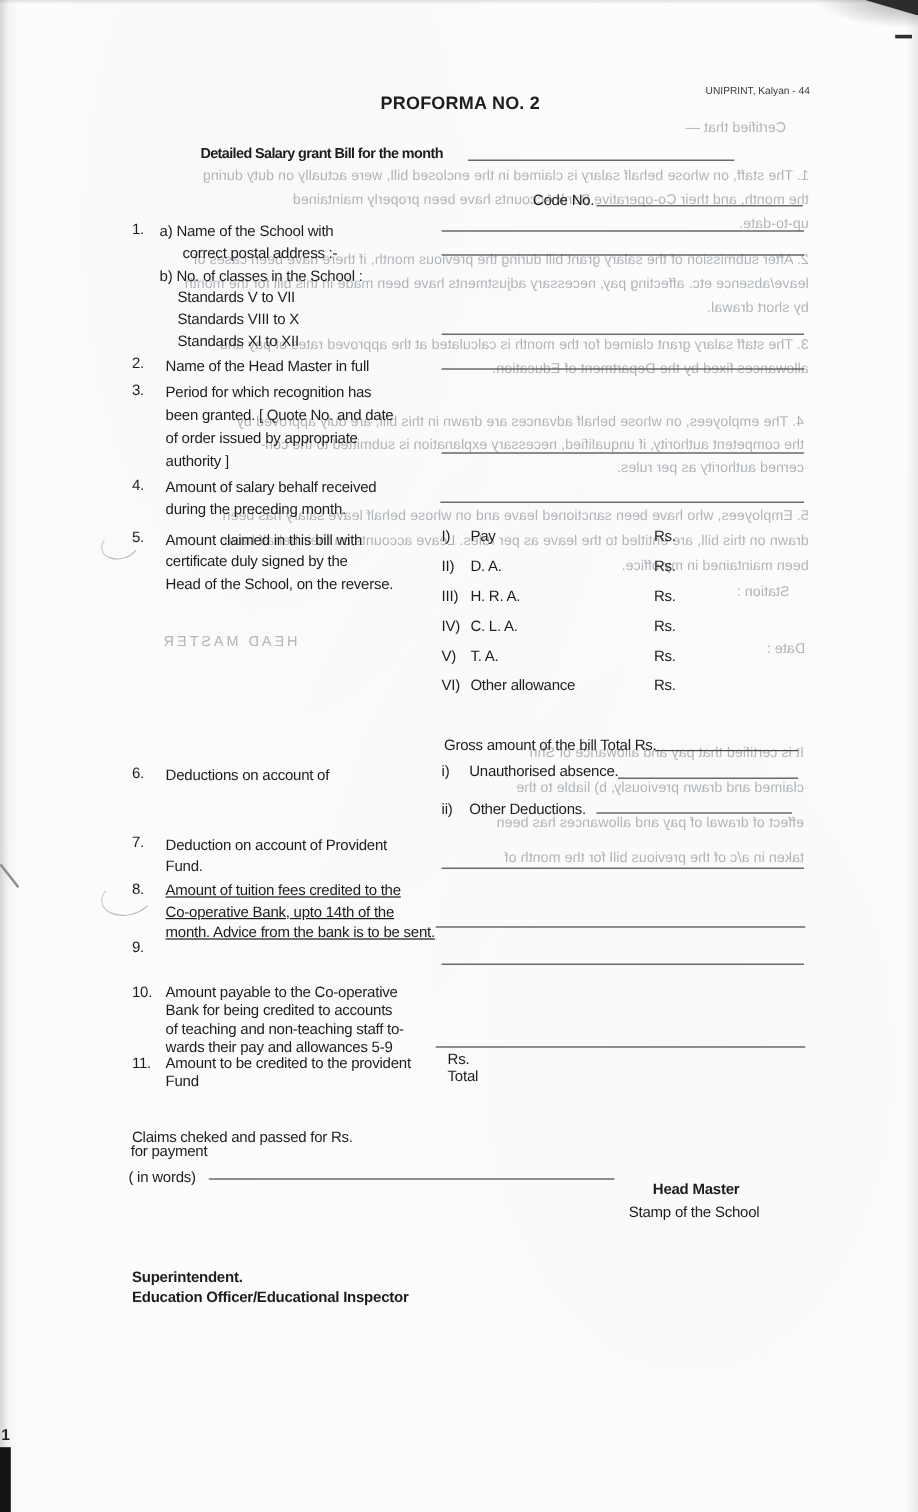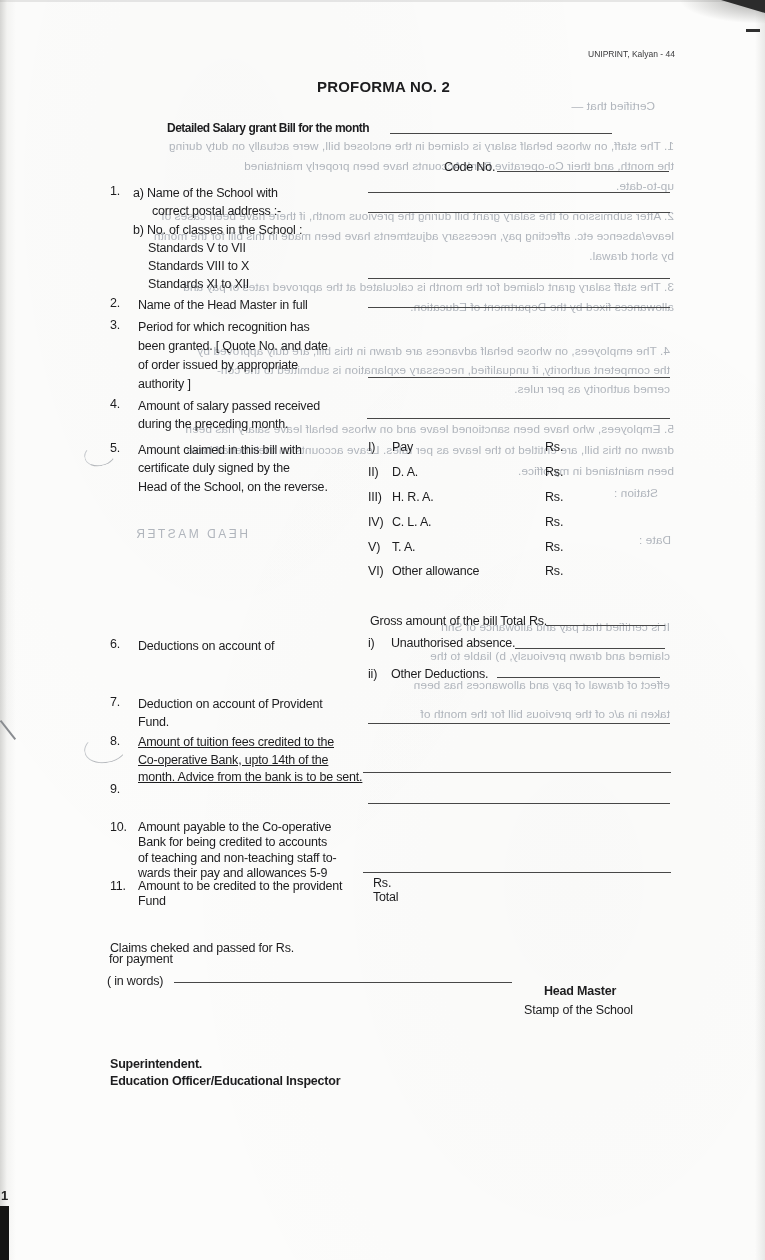--- a/index.html
+++ b/index.html
@@ -10,21 +10,21 @@
       radial-gradient(ellipse at 75% 70%, rgba(0,0,0,0.012), transparent 55%),
       #fcfcfb;
     font-family:"Liberation Sans", sans-serif;
     color:#1d1d1f;
     overflow:hidden;
   }
   .t{position:absolute;white-space:nowrap;font-size:12.5px;line-height:1.15;letter-spacing:-0.2px;}
   .b{font-weight:bold;}
   .title{font-size:15px;font-weight:bold;letter-spacing:0.2px;}
   .subtitle{font-size:12px;font-weight:bold;letter-spacing:-0.5px;}
-  .small{font-size:8.5px;letter-spacing:0;color:#3a3a3c;}
+  .small{font-size:8.5px;letter-spacing:0;color:#3a3a3c;margin-top:21px;}
   .hline{position:absolute;height:0;border-top:1.6px solid #474747;}
   
   .item{position:absolute;left:110px;font-size:12.5px;letter-spacing:-0.2px;}
   .item .no{position:absolute;left:0;top:0;}
   .item .lines{margin-left:28px;}
   .item1 .lines{margin-left:23px;}
   .lh18 .lines > div{line-height:18.3px;}
   .lh19 .lines > div{line-height:19px;}
   .lh17 .lines > div{line-height:17.5px;text-decoration:underline;}
   .lh15 .lines > div{line-height:15.4px;}
@@ -155,21 +155,21 @@
       <div>Period for which recognition has</div>
       <div>been granted. [ Quote No. and date</div>
       <div>of order issued by appropriate</div>
       <div>authority ]</div>
     </div>
   </div>
 
   <div class="item lh18" style="top:397px;">
     <span class="no">4.</span>
     <div class="lines">
-      <div>Amount of salary passed received</div>
+      <div>Amount of salary behalf received</div>
       <div>during the preceding month.</div>
     </div>
   </div>
 
   <div class="item lh18" style="top:441px;">
     <span class="no">5.</span>
     <div class="lines">
       <div>Amount claimed in this bill with</div>
       <div>certificate duly signed by the</div>
       <div>Head of the School, on the reverse.</div>

